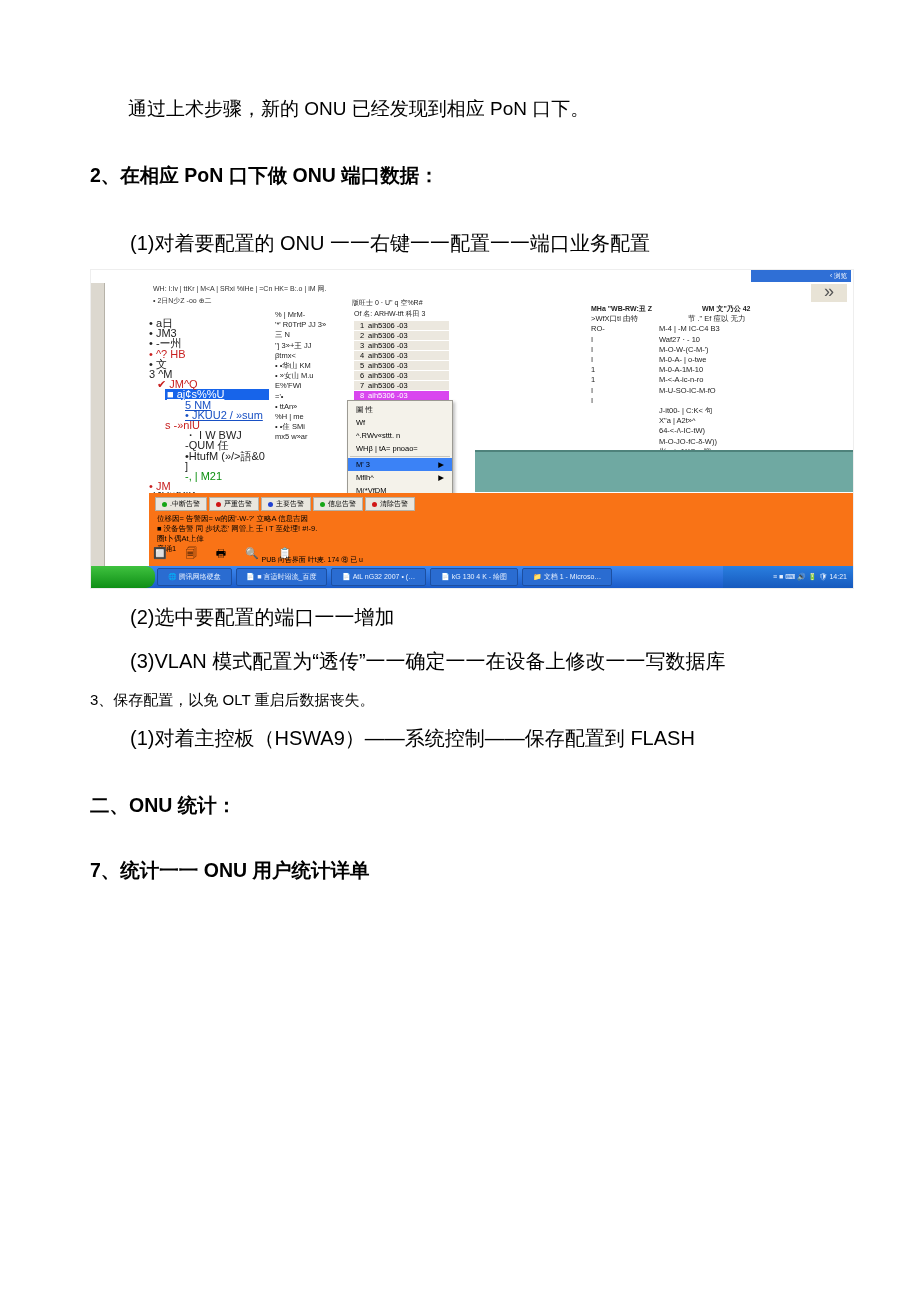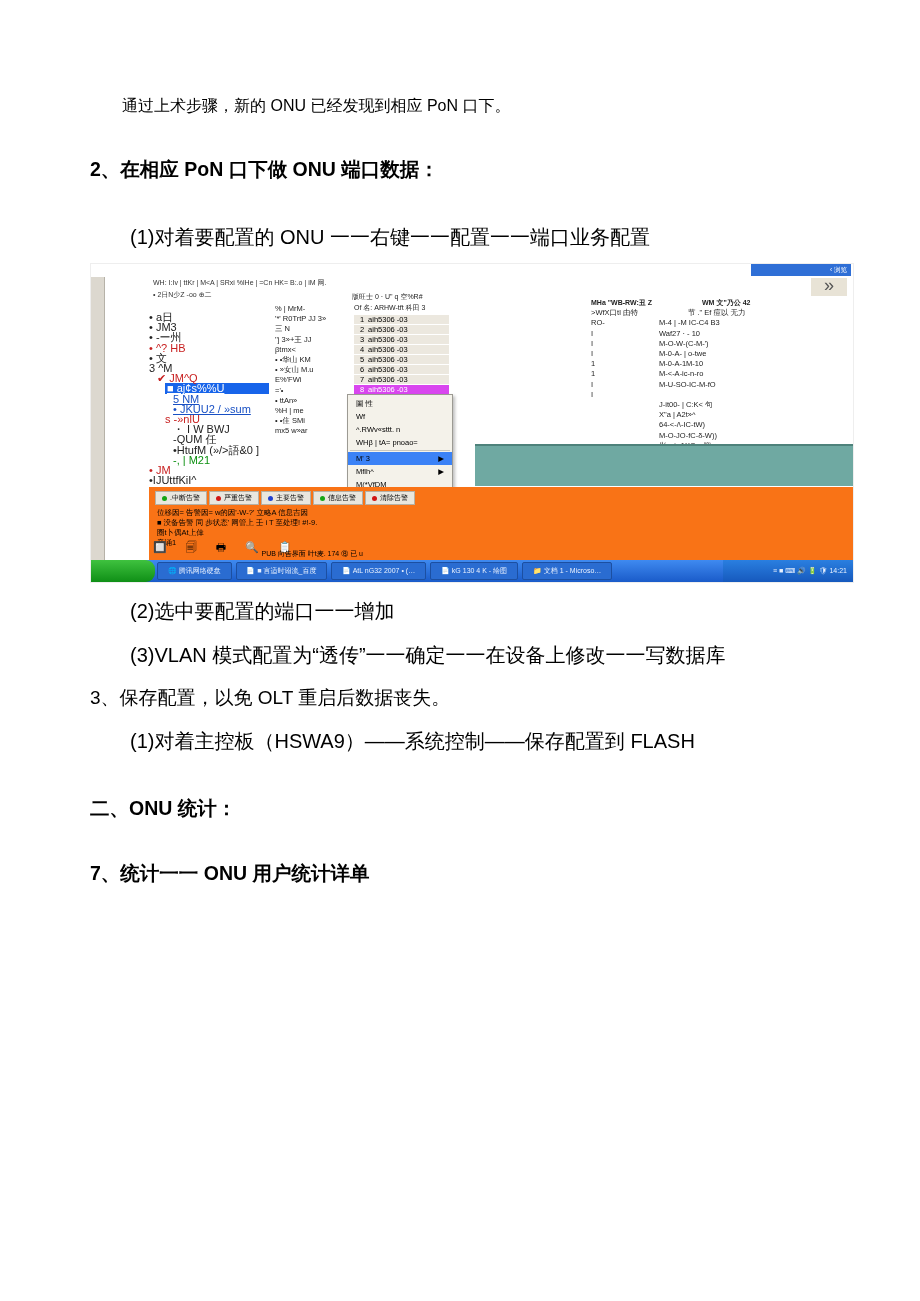--- a/index.html
+++ b/index.html
@@ -4,39 +4,39 @@
 <style>
   * { box-sizing: border-box; margin: 0; padding: 0; }
   body {
     width: 920px;
     background: #fff;
     font-family: "Microsoft YaHei", "SimSun", Arial, sans-serif;
     color: #000;
     padding: 90px 90px 40px 90px;
   }
   .paragraph {
-    font-size: 16px;
+    font-size: 19px;
     line-height: 2.0;
     margin-bottom: 28px;
     text-indent: 2em;
   }
   .heading {
     font-size: 19.5px;
     font-weight: bold;
     line-height: 2.0;
     margin-top: 18px;
     margin-bottom: 26px;
   }
   .subpara {
     font-size: 20px;
     line-height: 2.2;
     text-indent: 2em;
   }
   .subpara-nonindent {
-    font-size: 19px;
+    font-size: 15px;
     line-height: 2.2;
   }
   .screenshot-wrap {
     margin: 4px 0 6px 0;
   }
   .screenshot {
     width: 764px;
     height: 320px;
     background: #fff;
     position: relative;
@@ -67,21 +67,21 @@
     font-size: 11px;
     line-height: 10.2px;
     color: #222;
   }
   .sc-tree .sel { background: #1764ea; color: #fff; padding: 0 2px; text-decoration: underline; }
   .sc-tree .lnk { color: #1850c4; text-decoration: underline; }
   .sc-tree .red { color: #c82020; }
   .sc-tree .grn { color: #0c9010; }
   .sc-tree .ind1 { margin-left: 8px; }
   .sc-tree .ind2 { margin-left: 16px; }
-  .sc-tree .ind3 { margin-left: 24px; }
+  .sc-tree .ind3 { margin-left: 36px; }
   .sc-center-col1 {
     position: absolute;
     left: 184px; top: 40px;
     width: 75px;
     font-size: 7.5px;
     line-height: 10.2px;
     color: #222;
   }
   .sc-listbox {
     position: absolute;

